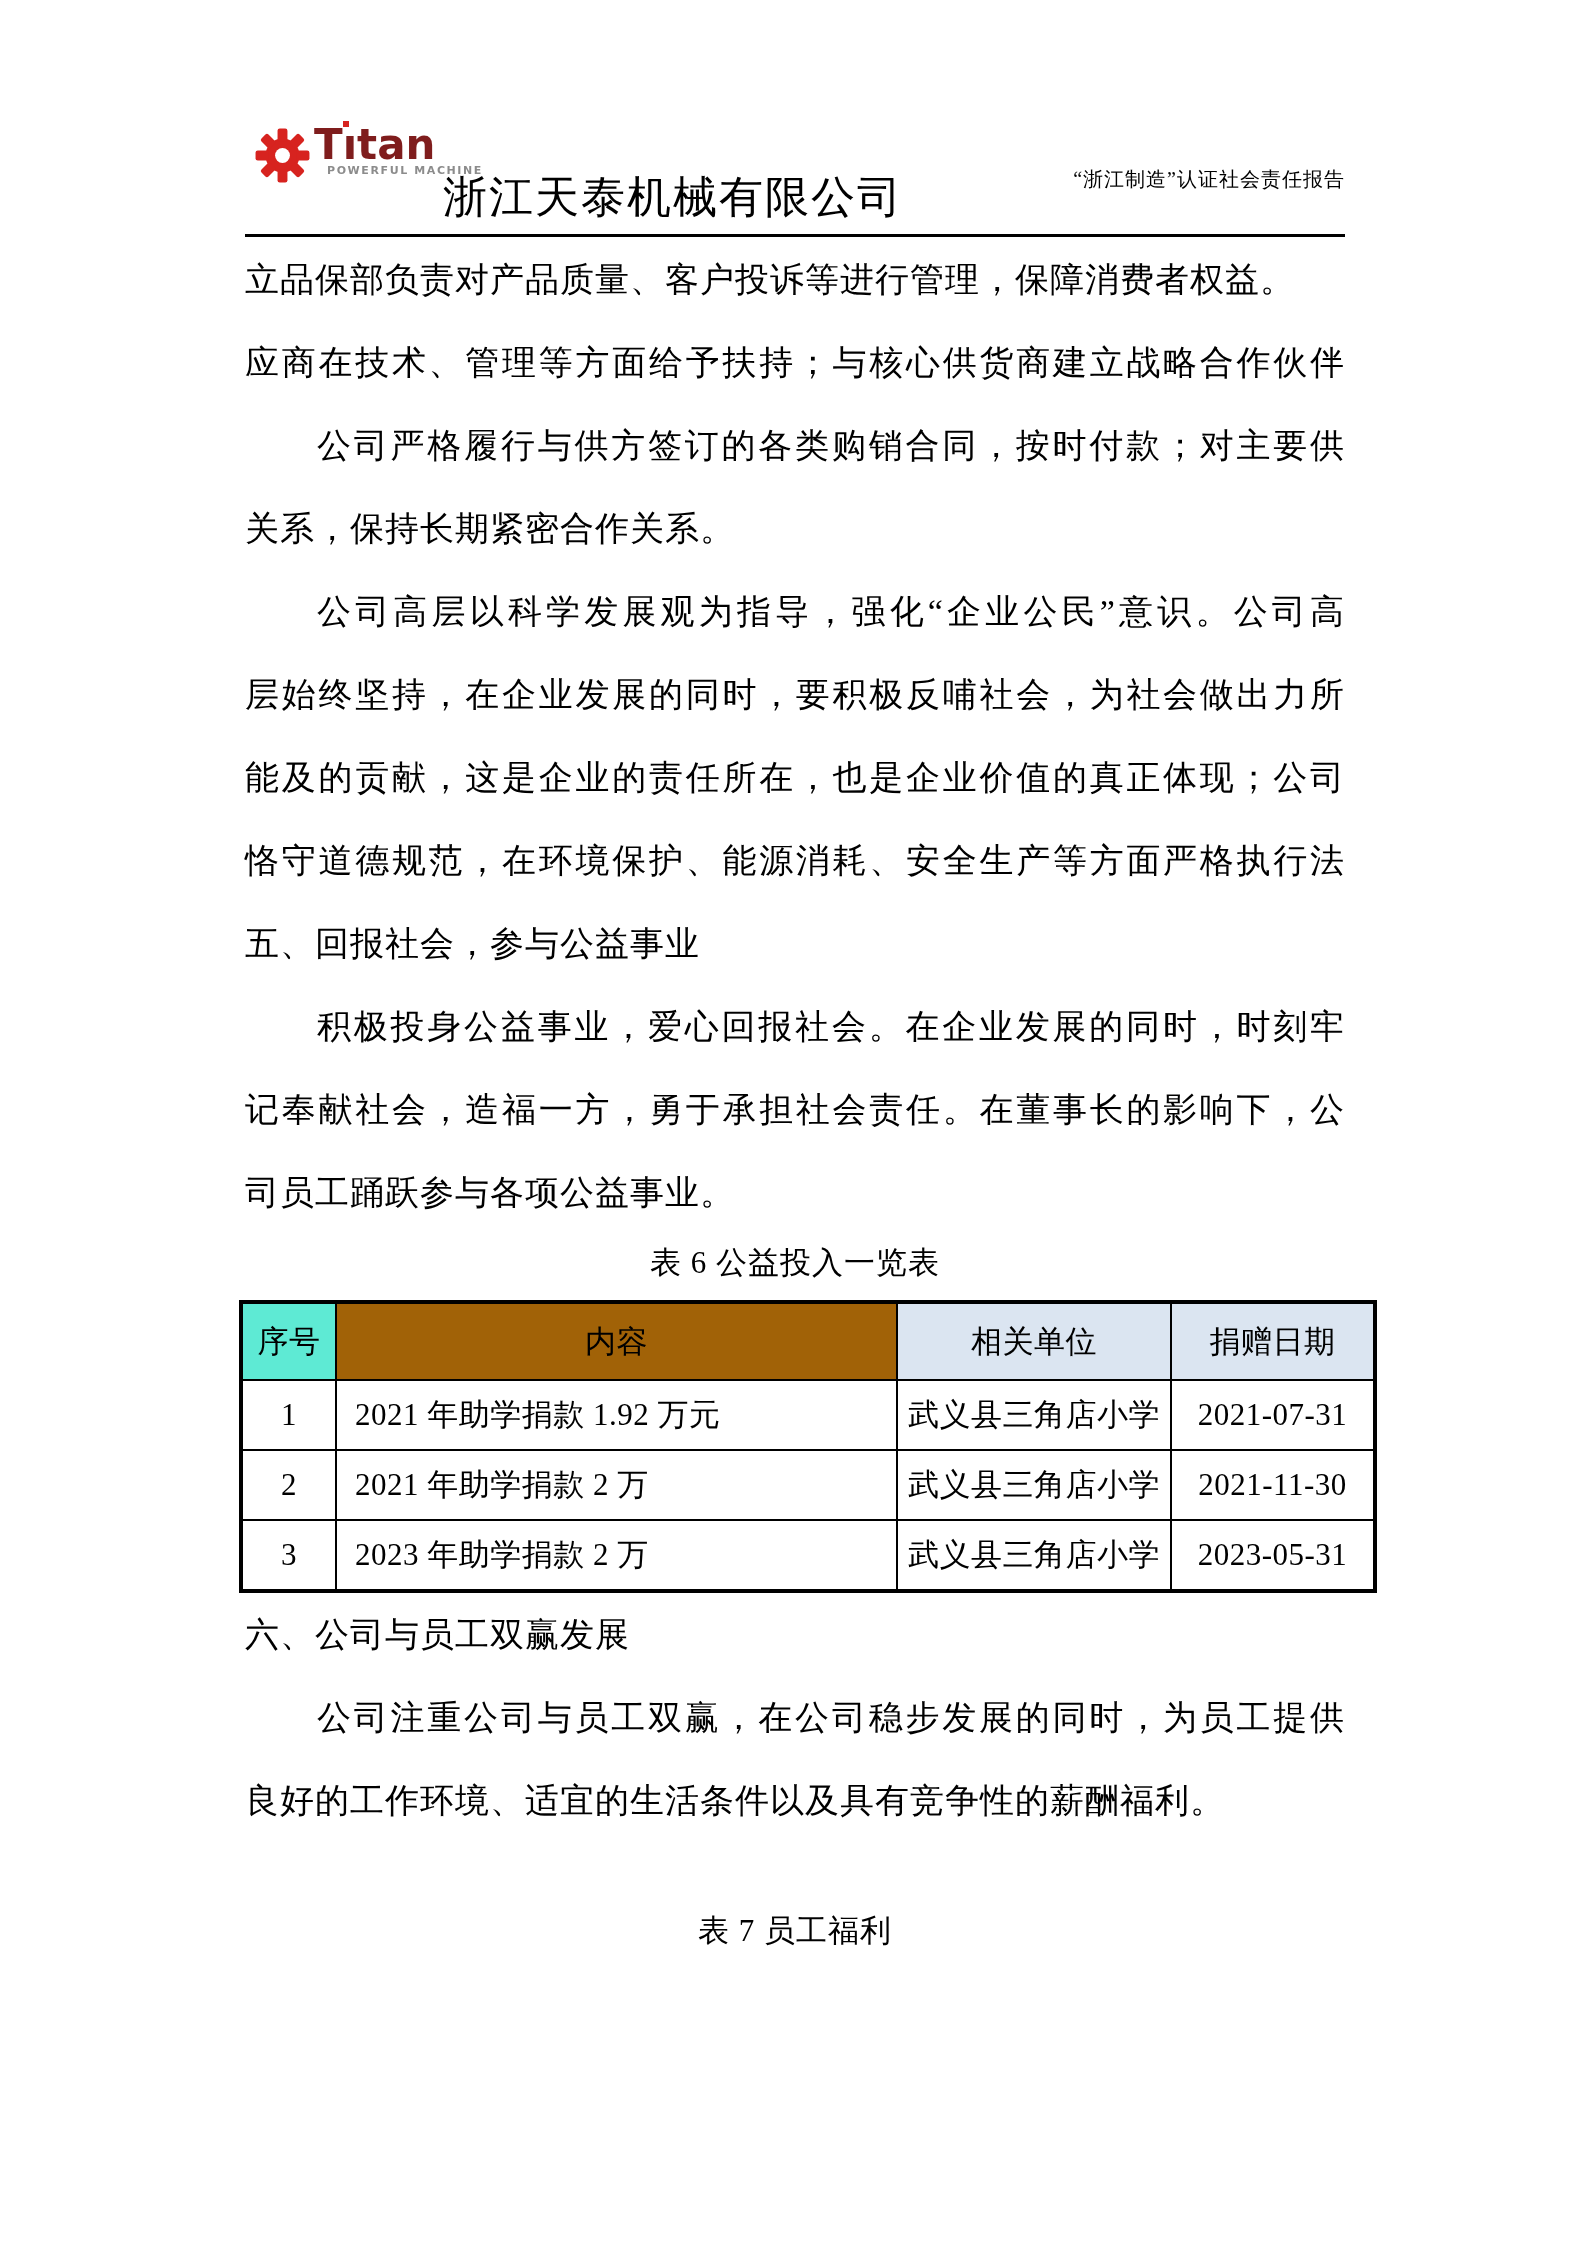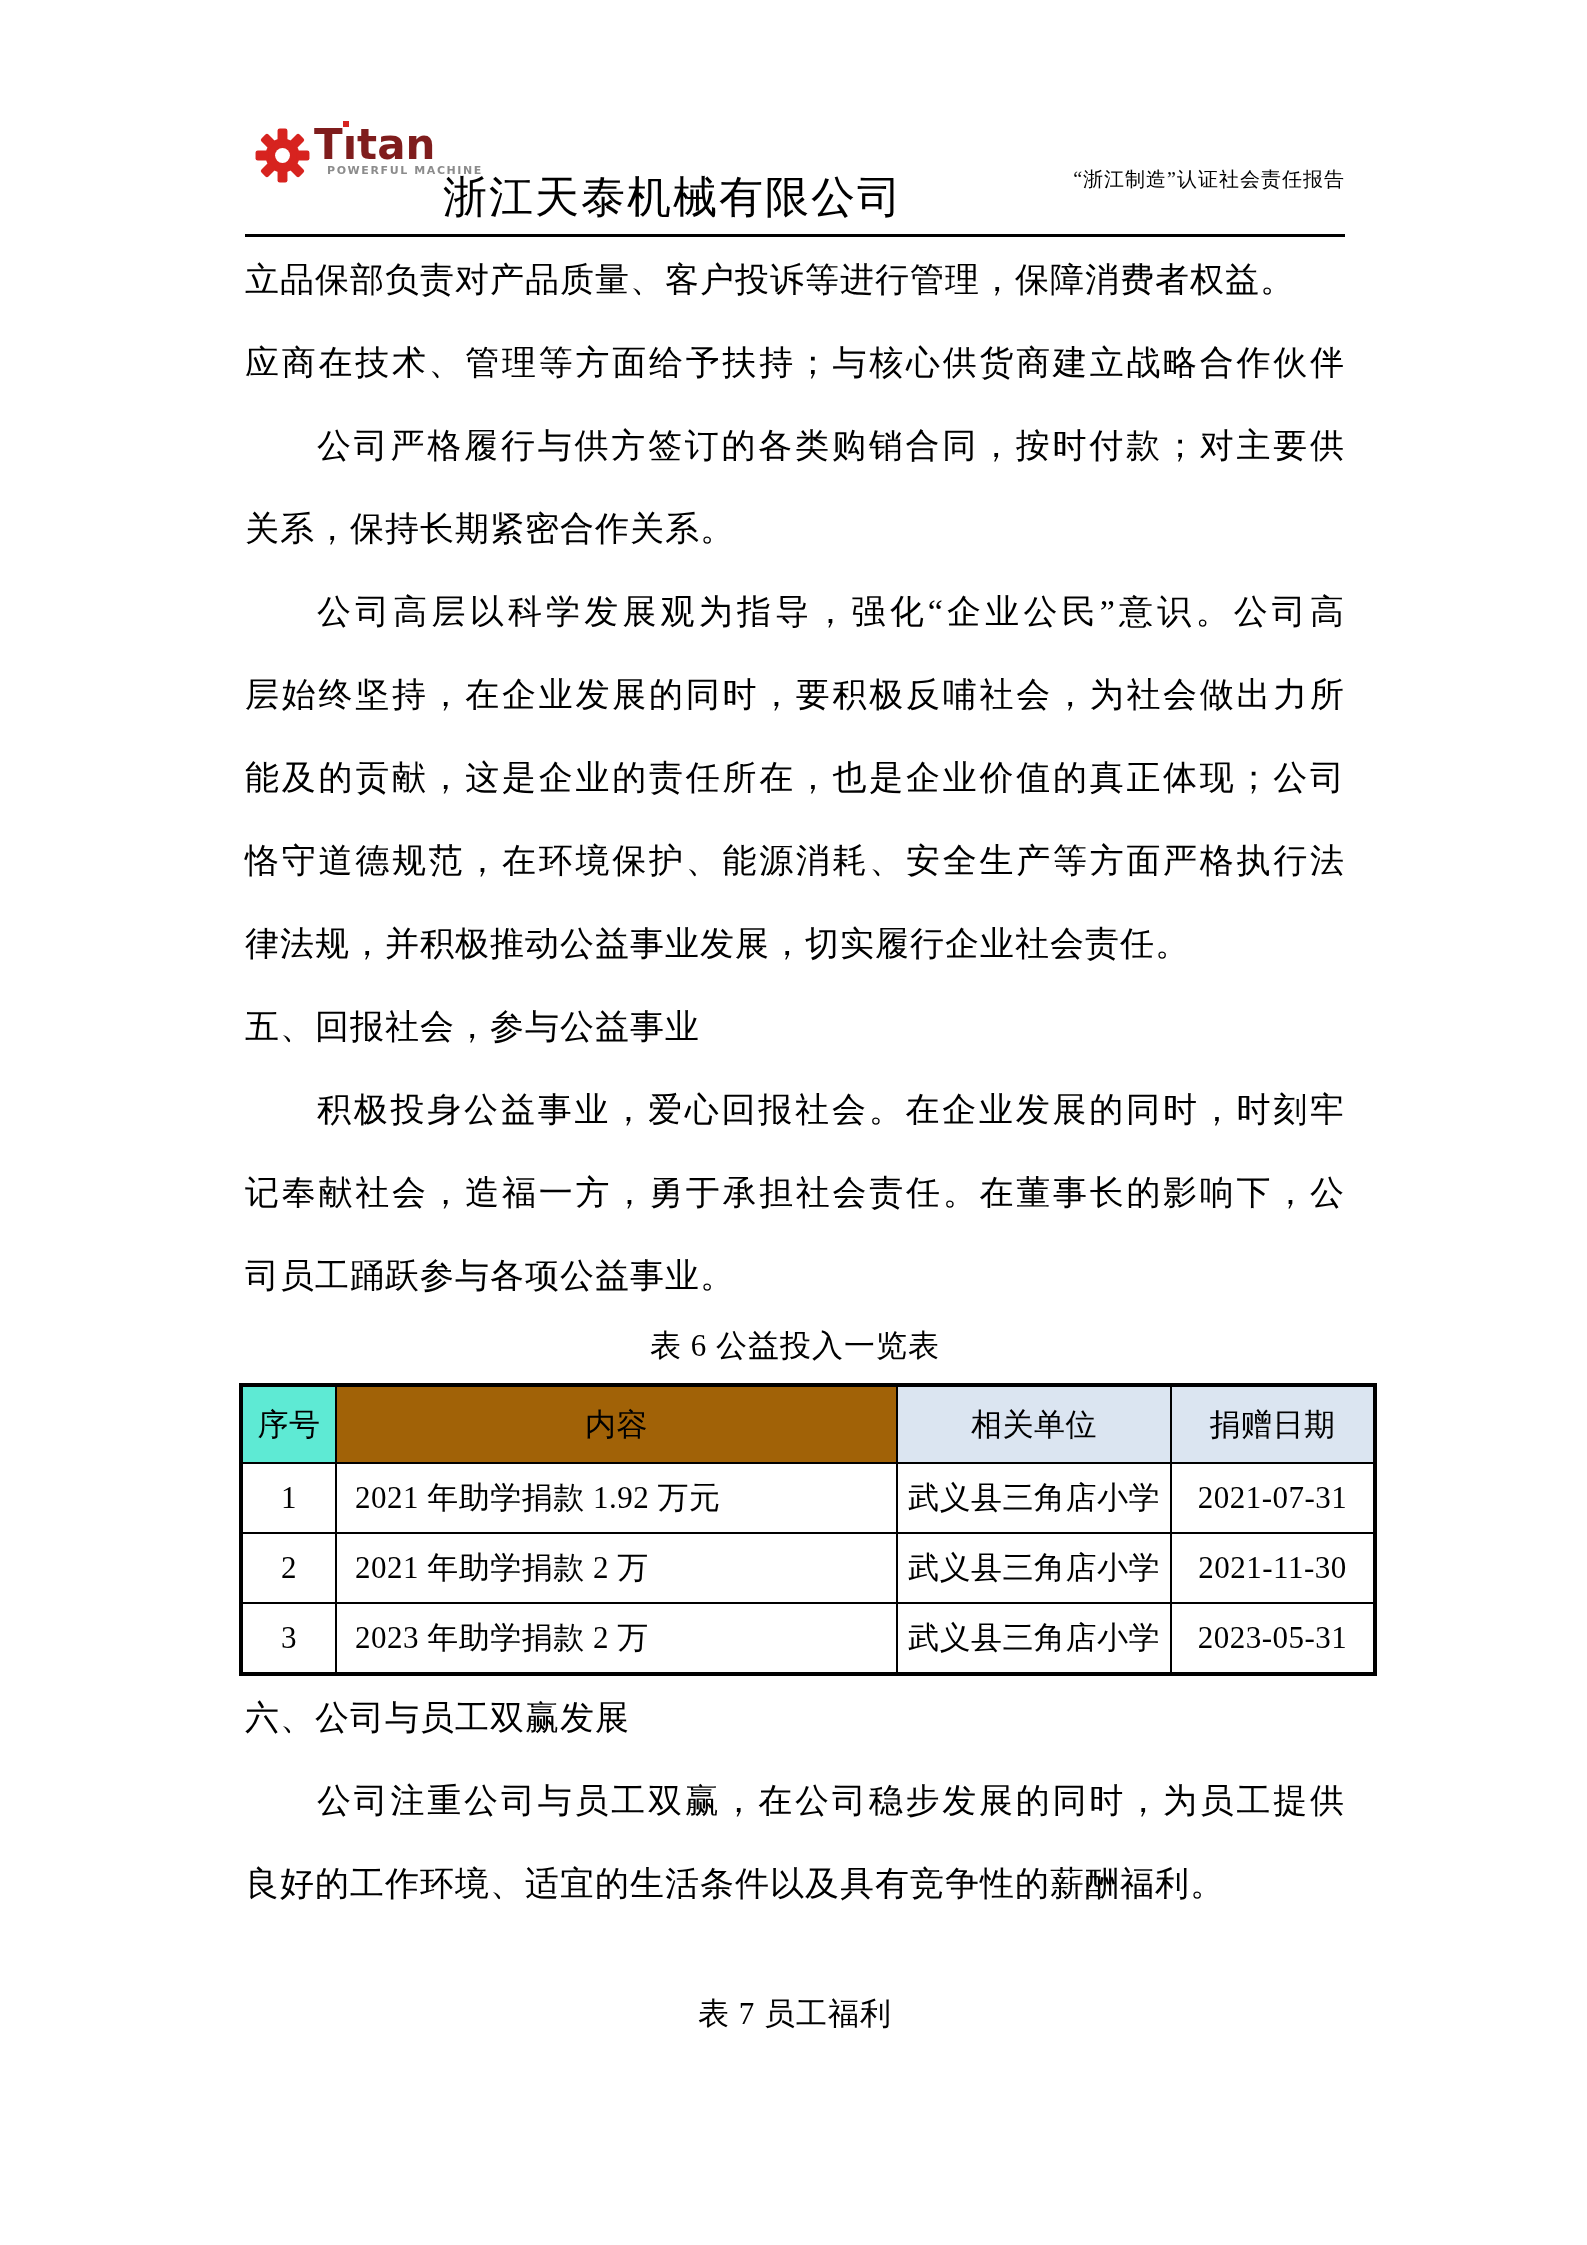--- a/index.html
+++ b/index.html
@@ -114,21 +114,20 @@
         <div class="para">
           <div class="line">应商在技术、管理等方面给予扶持；与核心供货商建立战略合作伙伴</div>
           <div class="line indent">公司严格履行与供方签订的各类购销合同，按时付款；对主要供</div>
           <div class="line end">关系，保持长期紧密合作关系。</div>
         </div>
         <div class="para">
           <div class="line indent">公司高层以科学发展观为指导，强化“企业公民”意识。公司高</div>
           <div class="line">层始终坚持，在企业发展的同时，要积极反哺社会，为社会做出力所</div>
           <div class="line">能及的贡献，这是企业的责任所在，也是企业价值的真正体现；公司</div>
           <div class="line">恪守道德规范，在环境保护、能源消耗、安全生产等方面严格执行法</div>
-          <div class="line end">律法规，并积极推动公益事业发展，切实履行企业社会责任。</div>
         </div>
         <div class="para heading">
           <div class="line end">五、回报社会，参与公益事业</div>
         </div>
         <div class="para">
           <div class="line indent">积极投身公益事业，爱心回报社会。在企业发展的同时，时刻牢</div>
           <div class="line">记奉献社会，造福一方，勇于承担社会责任。在董事长的影响下，公</div>
           <div class="line end">司员工踊跃参与各项公益事业。</div>
         </div>
       </div>

